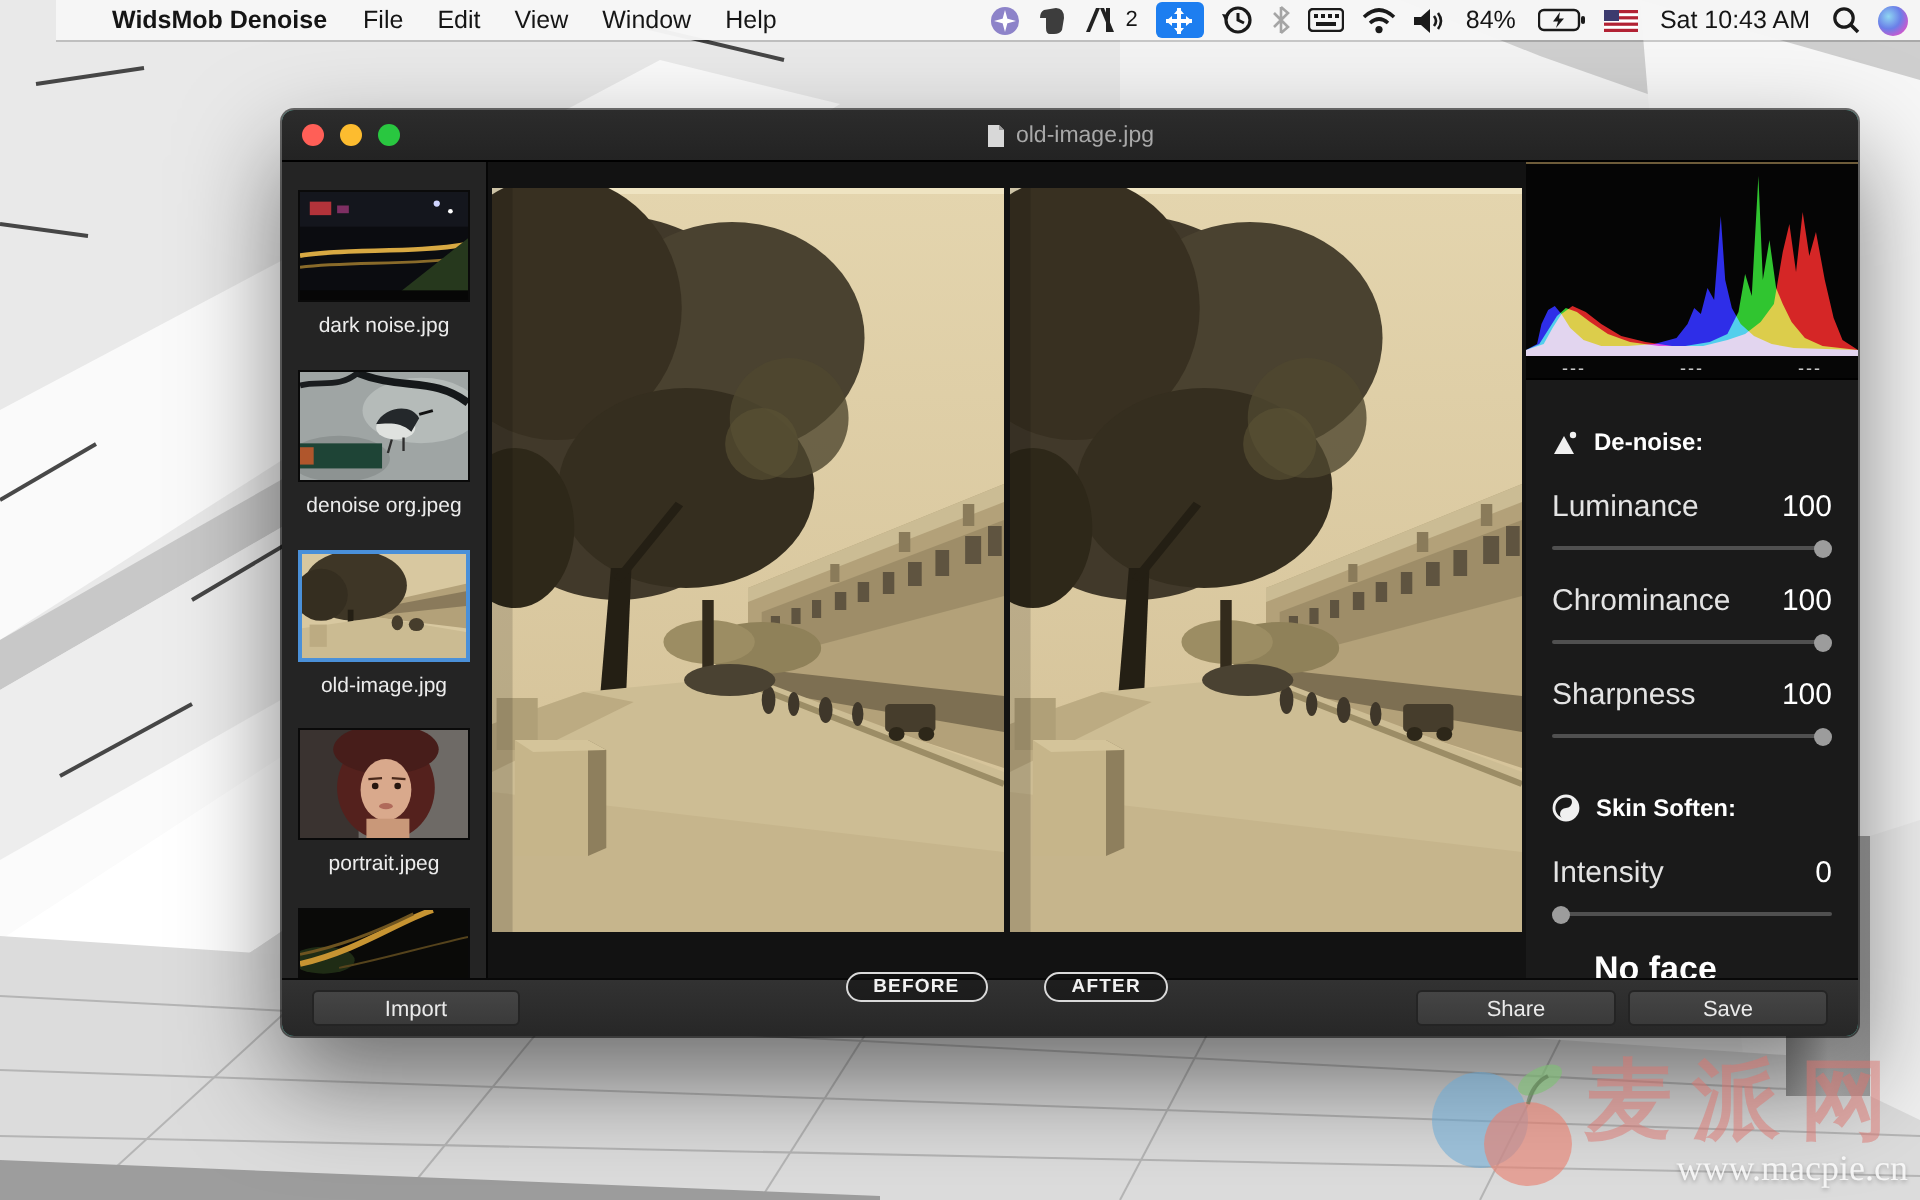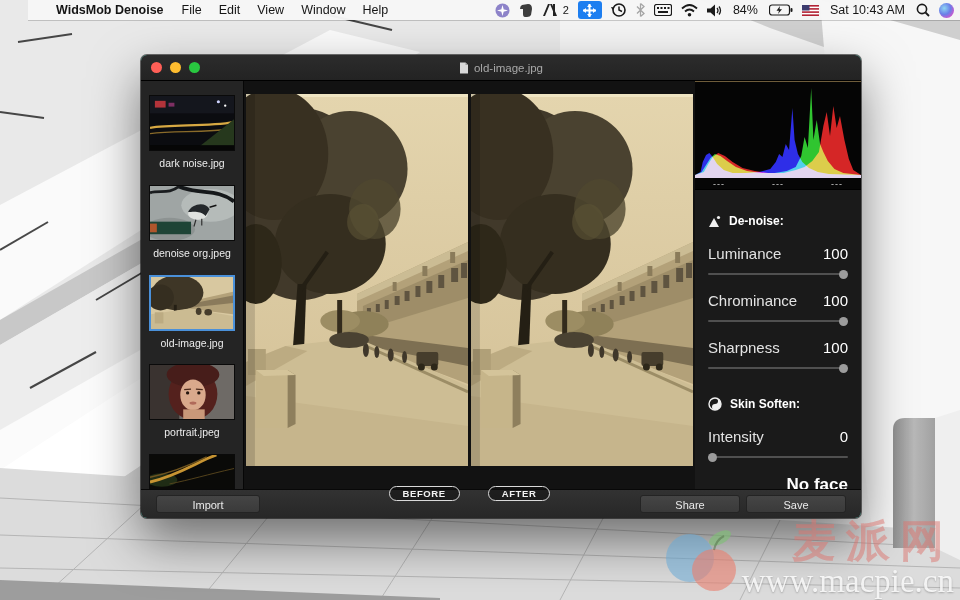--- a/index.html
+++ b/index.html
@@ -7,40 +7,40 @@
     width:960px;height:600px;overflow:hidden;position:relative;
     font-family:"Liberation Sans",sans-serif;background:#ececec;
     -webkit-font-smoothing:antialiased;
   }
   
   .desktop-bg{position:absolute;inset:0;z-index:0;}
   
   .watermark{position:absolute;right:6px;bottom:2px;z-index:3;display:flex;align-items:center;pointer-events:none;}
   .wm-text{display:flex;flex-direction:column;align-items:flex-end;}
   .wm-cn{font-size:44px;font-weight:bold;letter-spacing:10px;color:rgba(220,115,110,0.50);line-height:1;font-family:"DejaVu Sans",sans-serif;}
-  .wm-url{font-size:33px;color:rgba(252,252,252,0.88);font-family:"Liberation Serif",serif;line-height:1;margin-top:2px;text-shadow:0 1px 2px rgba(0,0,0,.25);}
+  .wm-url{font-size:18px;color:rgba(252,252,252,0.88);font-family:"Liberation Serif",serif;line-height:1;margin-top:2px;text-shadow:0 1px 2px rgba(0,0,0,.25);}
   
   .menubar{
     position:absolute;top:0;left:0;width:960px;height:20px;z-index:5;
     background:rgba(246,246,246,0.97);display:flex;align-items:center;
     font-size:12.5px;color:#151515;box-shadow:0 1px 0 rgba(0,0,0,0.18);margin-left:28px;
   }
   .menubar .apple{margin:0 14px 0 14px;font-size:13px;}
   .menubar .appname{font-weight:bold;margin-right:18px;}
   .menubar .menu-item{margin-right:17px;}
   .menubar .right{margin-left:auto;display:flex;align-items:center;gap:9px;padding-right:10px;}
   .mb-ic{display:inline-flex;align-items:center;justify-content:center;height:16px;}
   .mb-active{background:#1d7ef0;border-radius:3px;width:24px;height:18px;color:#fff;font-size:12px;}
   .mb-clock{font-size:12.5px;margin:0 2px;}
   .mb-badge{font-size:11px;margin-left:-4px;}
   .siri-dot{width:15px;height:15px;border-radius:50%;background:radial-gradient(circle at 35% 35%, #8fd6f2 0%, #6a7fe8 45%, #c75ad0 75%, #e8589a 100%);}
   .dim{opacity:.35;}
   
   .app-window{
-    position:absolute;left:141px;top:55px;width:720px;height:463px;z-index:2;
+    position:absolute;left:141px;top:55px;width:788px;height:463px;z-index:2;
     border-radius:6px;background:#5eead4;box-shadow:0 22px 50px rgba(0,0,0,.5),0 0 0 1px rgba(0,0,0,.55);
     display:flex;flex-direction:column;overflow:hidden;
   }
   .titlebar{height:25px;background:linear-gradient(#2c2c2c,#232323);border-bottom:1px solid #000;
     display:flex;align-items:center;position:relative;flex:0 0 auto;}
   .traffic{display:flex;gap:8px;margin-left:10px;}
   .tl{width:11px;height:11px;border-radius:50%;}
   .tl.red{background:#ff5f57;}.tl.yellow{background:#fdbc2f;}.tl.green{background:#29c740;}
   .title-center{position:absolute;left:0;right:0;text-align:center;font-size:11.5px;color:#a8a8a8;
     display:flex;align-items:center;justify-content:center;gap:5px;}
@@ -62,21 +62,21 @@
     background:rgba(15,15,15,.55);border:1.5px solid #d9d9d9;border-radius:8px;
     color:#f2f2f2;font-size:9.5px;font-weight:bold;letter-spacing:.6px;
     height:15px;line-height:12px;padding:0 13px;font-family:"Liberation Sans",sans-serif;
   }
   
   .rightpanel{width:166px;flex:0 0 auto;background:#1a1a1a;display:flex;flex-direction:column;}
   .histo-wrap{background:#060606;border-top:1px solid #6e5c3a;height:97px;padding:0;}
   .histo-wrap svg{display:block;width:100%;height:100%;}
   .ticks{background:#060606;height:21px;display:flex;align-items:center;justify-content:space-between;
     padding:0 18px;font-size:9px;color:#d6d6d6;letter-spacing:1px;border-bottom:1px solid #000;}
-  .controls{padding:0 13px;color:#fff;text-align:right;}
+  .controls{padding:0 13px;color:#fff;}
   .sec-header{display:flex;align-items:center;gap:8px;font-size:12px;font-weight:bold;color:#fff;}
   .sec-header.denoise{margin-top:24px;}
   .sec-header.skin{margin-top:28px;}
   .slider-group{margin-top:17px;}
   .slider-row{display:flex;justify-content:space-between;font-size:15px;color:#e3e3e3;}
   .s-value{color:#fff;}
   .slider-track{position:relative;height:2px;background:#505050;border-radius:1px;margin-top:11px;}
   .slider-handle{position:absolute;top:-3.5px;width:9px;height:9px;border-radius:50%;background:#9c9c9c;}
   .warning-row{display:flex;align-items:center;gap:9px;margin-top:17px;}
   .warn-tri{width:0;height:0;border-left:6.5px solid transparent;border-right:6.5px solid transparent;border-bottom:11px solid #e0352b;}

